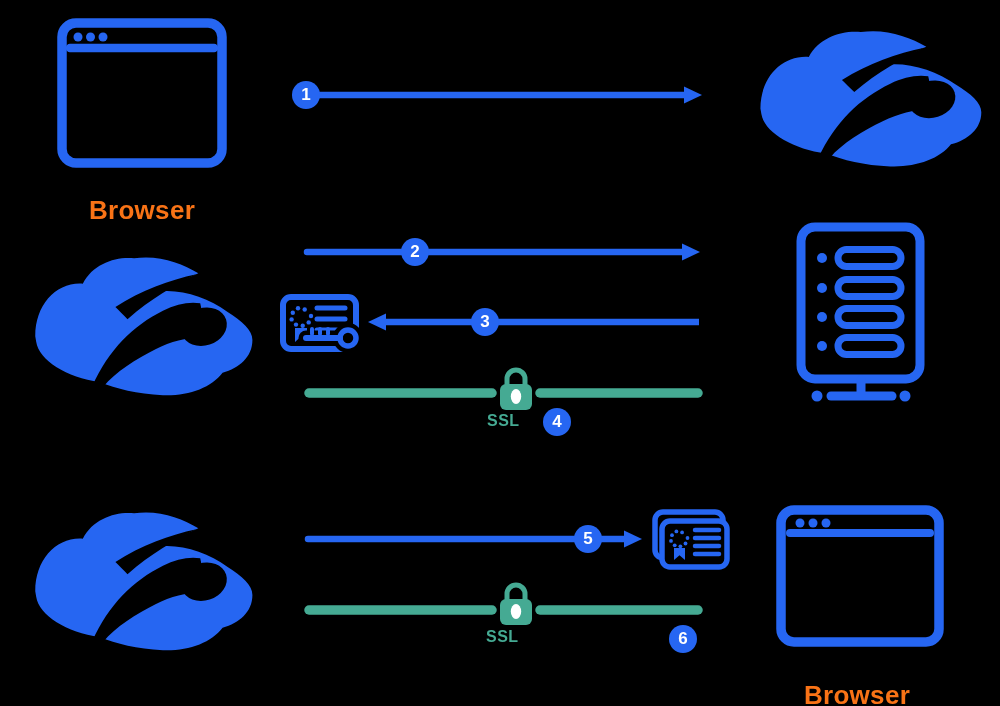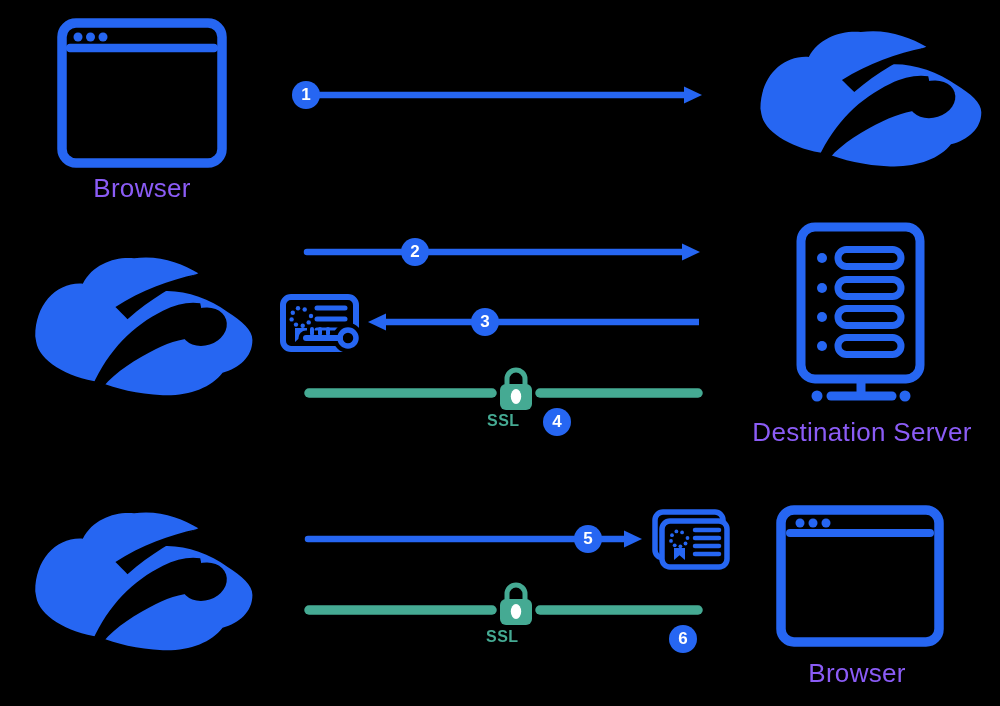--- a/index.html
+++ b/index.html
@@ -6,26 +6,27 @@
   #canvas{
     position:relative;
     width:1000px;height:706px;
     background:#000;
     font-family:"Liberation Sans",sans-serif;
     overflow:hidden;
   }
   #diagram-svg{position:absolute;left:0;top:0;}
   .lbl{
     position:absolute;
-    font-weight:normal;
-    color:#8b5cf6;
+    font-weight:bold;
+    color:#f97316;
     text-align:center;
     font-size:26px;
     letter-spacing:.3px;
     white-space:nowrap;
+    margin-top:22px;
   }
   .ssl-lbl{
     position:absolute;
     font-weight:bold;
     color:#45AA93;
     font-size:16px;
     width:60px;
     letter-spacing:.5px;
   }
   .badge-num{
@@ -188,21 +189,20 @@
       <rect x="781" y="510" width="158" height="132" rx="13" stroke-width="9.5"></rect>
       <circle cx="800" cy="523" r="4.5" fill="#2666F2" stroke="none"></circle>
       <circle cx="813" cy="523" r="4.5" fill="#2666F2" stroke="none"></circle>
       <circle cx="826" cy="523" r="4.5" fill="#2666F2" stroke="none"></circle>
       <path d="M790,533 H930" stroke-width="8"></path>
     </g>
   </svg>
 
   <div class="lbl" style="left:42px;top:173px;width:200px;">Browser</div>
 
-  <div class="lbl" style="left:732px;top:417px;width:260px;">Destination Server</div>
 
   <div class="lbl" style="left:757px;top:658px;width:200px;">Browser</div>
 
   <div class="ssl-lbl" style="left:487px;top:412px;">SSL</div>
 
   <div class="ssl-lbl" style="left:486px;top:628px;">SSL</div>
 
   <div class="badge-num" style="left:292px;top:81px;">1</div>
   <div class="badge-num" style="left:401px;top:238px;">2</div>
   <div class="badge-num" style="left:471px;top:308px;">3</div>

